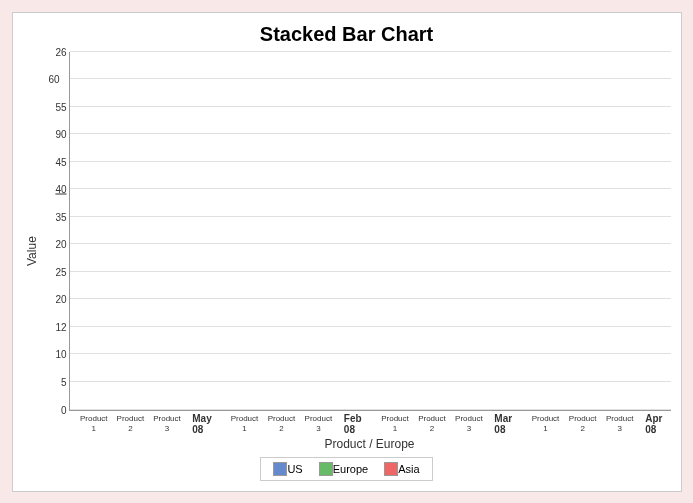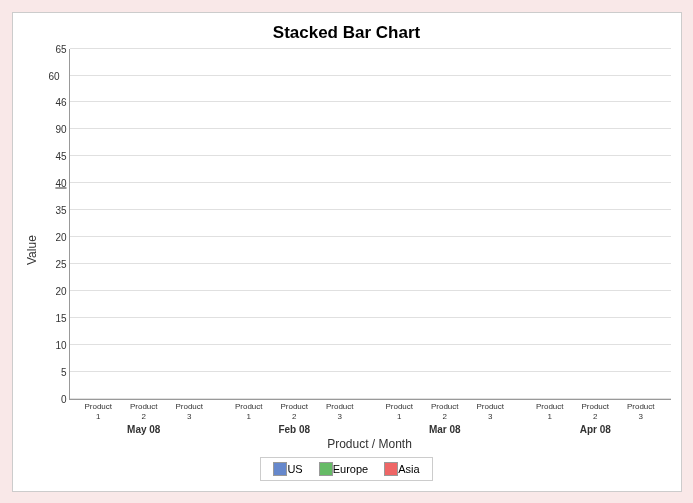--- a/index.html
+++ b/index.html
@@ -16,21 +16,21 @@
       background: white;
       border: 1px solid #ccc;
       width: 670px;
       height: 480px;
       padding: 10px 10px 10px 10px;
       display: flex;
       flex-direction: column;
       align-items: center;
     }
     .chart-title {
-      font-size: 17px;
+      font-size: 20px;
       font-weight: bold;
       margin-bottom: 6px;
       text-align: center;
     }
     .chart-body {
       display: flex;
       flex: 1;
       width: 100%;
     }
     .y-axis-label {
@@ -87,21 +87,21 @@
     }
     .bar-segment {
       width: 100%;
     }
     .bar-us { background: #6688cc; }
     .bar-europe { background: #66bb66; }
     .bar-asia { background: #ee6666; }
     .month-label-group {
       flex: 1;
       display: flex;
-      flex-direction: column;
+      flex-direction: row;
       align-items: center;
     }
     .product-labels {
       display: flex;
       width: 100%;
       gap: 2px;
       padding: 0 8px;
     }
     .product-label {
       flex: 1;
@@ -158,41 +158,41 @@
         </div>
         <div class="plot-area" id="plot-area">
 
         <div class="grid-line" style="bottom: 0%;"></div>
             <div class="y-tick-label" style="bottom: 0%;">0</div>
             <div class="grid-line" style="bottom: 7.69231%;"></div>
             <div class="y-tick-label" style="bottom: 7.69231%;">5</div>
             <div class="grid-line" style="bottom: 15.3846%;"></div>
             <div class="y-tick-label" style="bottom: 15.3846%;">10</div>
             <div class="grid-line" style="bottom: 23.0769%;"></div>
-            <div class="y-tick-label" style="bottom: 23.0769%;">15</div>
+            <div class="y-tick-label" style="bottom: 23.0769%;">12</div>
             <div class="grid-line" style="bottom: 30.7692%;"></div>
             <div class="y-tick-label" style="bottom: 30.7692%;">20</div>
             <div class="grid-line" style="bottom: 38.4615%;"></div>
             <div class="y-tick-label" style="bottom: 38.4615%;">25</div>
             <div class="grid-line" style="bottom: 46.1538%;"></div>
             <div class="y-tick-label" style="bottom: 46.1538%;">20</div>
             <div class="grid-line" style="bottom: 53.8462%;"></div>
             <div class="y-tick-label" style="bottom: 53.8462%;">35</div>
             <div class="grid-line" style="bottom: 61.5385%;"></div>
             <div class="y-tick-label" style="bottom: 61.5385%; text-decoration: underline;">40</div>
             <div class="grid-line" style="bottom: 69.2308%;"></div>
             <div class="y-tick-label" style="bottom: 69.2308%; text-align: right;">45</div>
             <div class="grid-line" style="bottom: 76.9231%;"></div>
             <div class="y-tick-label" style="bottom: 76.9231%;">90</div>
             <div class="grid-line" style="bottom: 84.6154%;"></div>
-            <div class="y-tick-label" style="bottom: 84.6154%;">46</div>
+            <div class="y-tick-label" style="bottom: 84.6154%;">55</div>
             <div class="grid-line" style="bottom: 92.3077%;"></div>
             <div class="y-tick-label" style="bottom: 92.3077%; text-align: center;">60</div>
             <div class="grid-line" style="bottom: 100%;"></div>
-            <div class="y-tick-label" style="bottom: 100%;">65</div>
+            <div class="y-tick-label" style="bottom: 100%;">26</div>
             <div class="bars-wrapper">
               <div class="month-group">
                 <div class="bar-stack">
                   <div class="bar-segment bar-us" style="height: 30.7692%;"></div>
                   <div class="bar-segment bar-europe" style="height: 29.2308%;"></div>
                   <div class="bar-segment bar-asia" style="height: 26.1538%;"></div>
                 </div>
                 <div class="bar-stack">
                   <div class="bar-segment bar-us" style="height: 36.9231%;"></div>
                   <div class="bar-segment bar-europe" style="height: 16.9231%;"></div>
@@ -286,21 +286,21 @@
           </div>
           <div class="month-label-group">
             <div class="product-labels">
               <div class="product-label">Product<br>1</div>
               <div class="product-label">Product<br>2</div>
               <div class="product-label">Product<br>3</div>
             </div>
             <div class="month-name">Apr 08</div>
           </div>
         </div>
-      <div class="x-axis-title" style="margin-left:28px;">Product / Month</div>
+      <div class="x-axis-title" style="margin-left:28px;">Product / Europe</div>
     </div>
   </div>
   <div class="legend" id="legend-area">
   <div class="legend-item">
         <div class="legend-box" style="background: rgb(102, 136, 204);"></div>
         <span>US</span>
       </div>
       <div class="legend-item">
         <div class="legend-box" style="background: rgb(102, 187, 102);"></div>
         <span>Europe</span>

